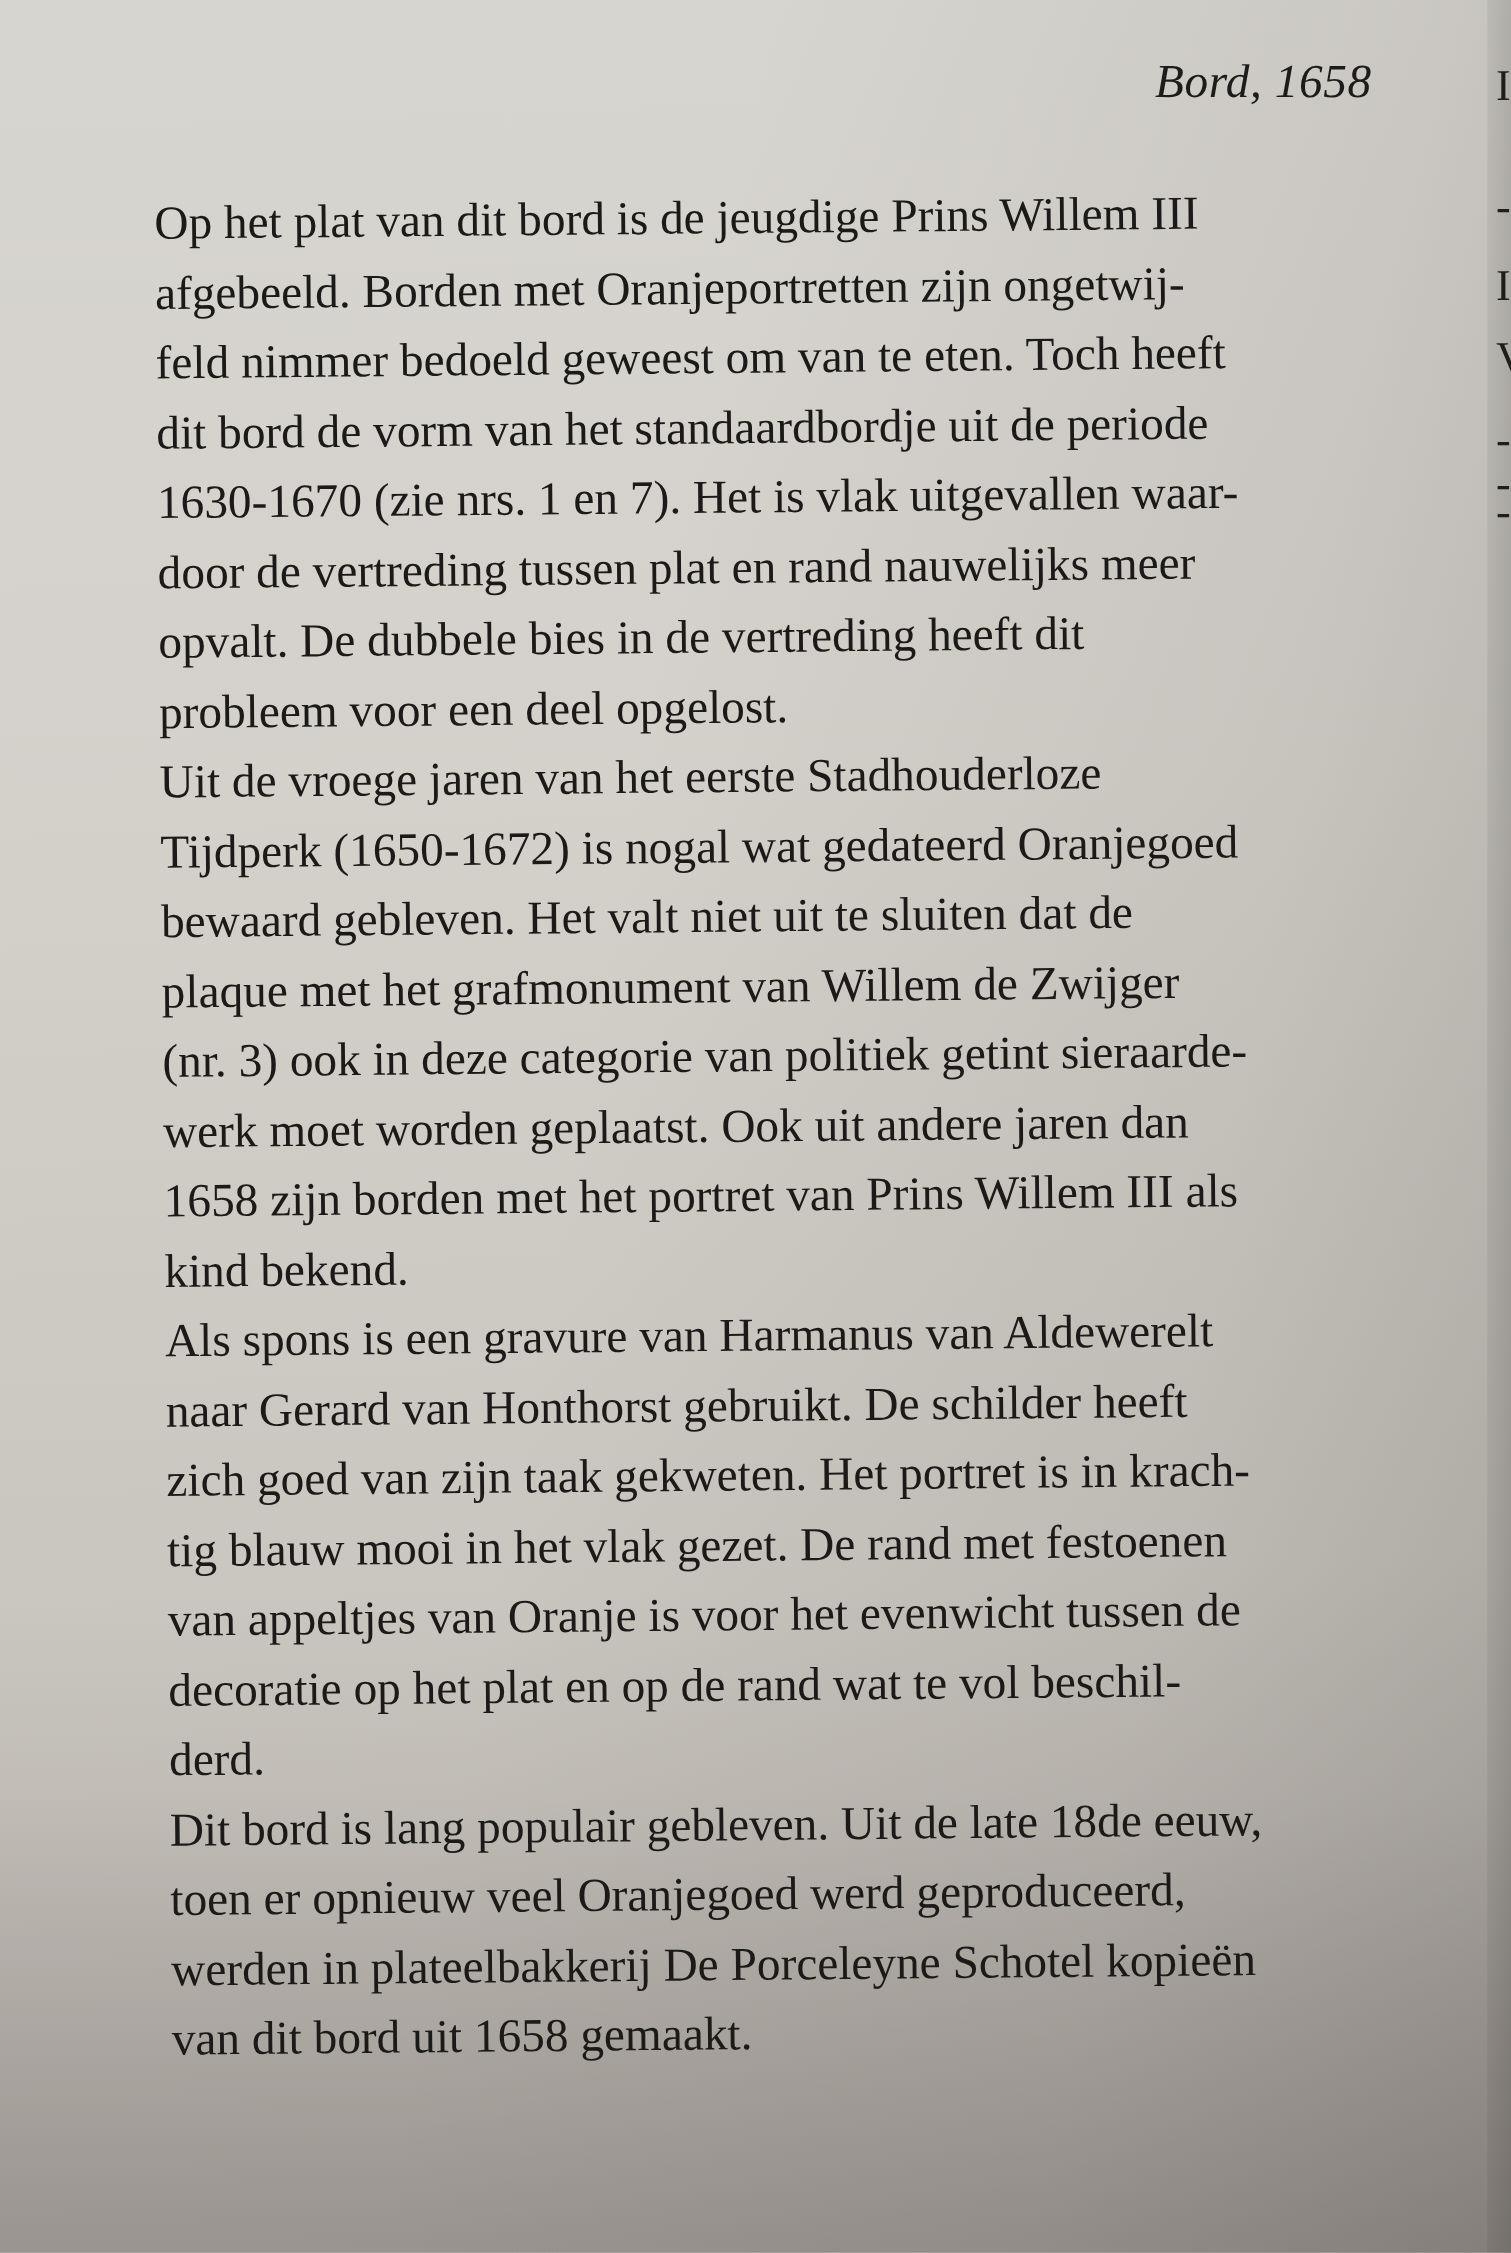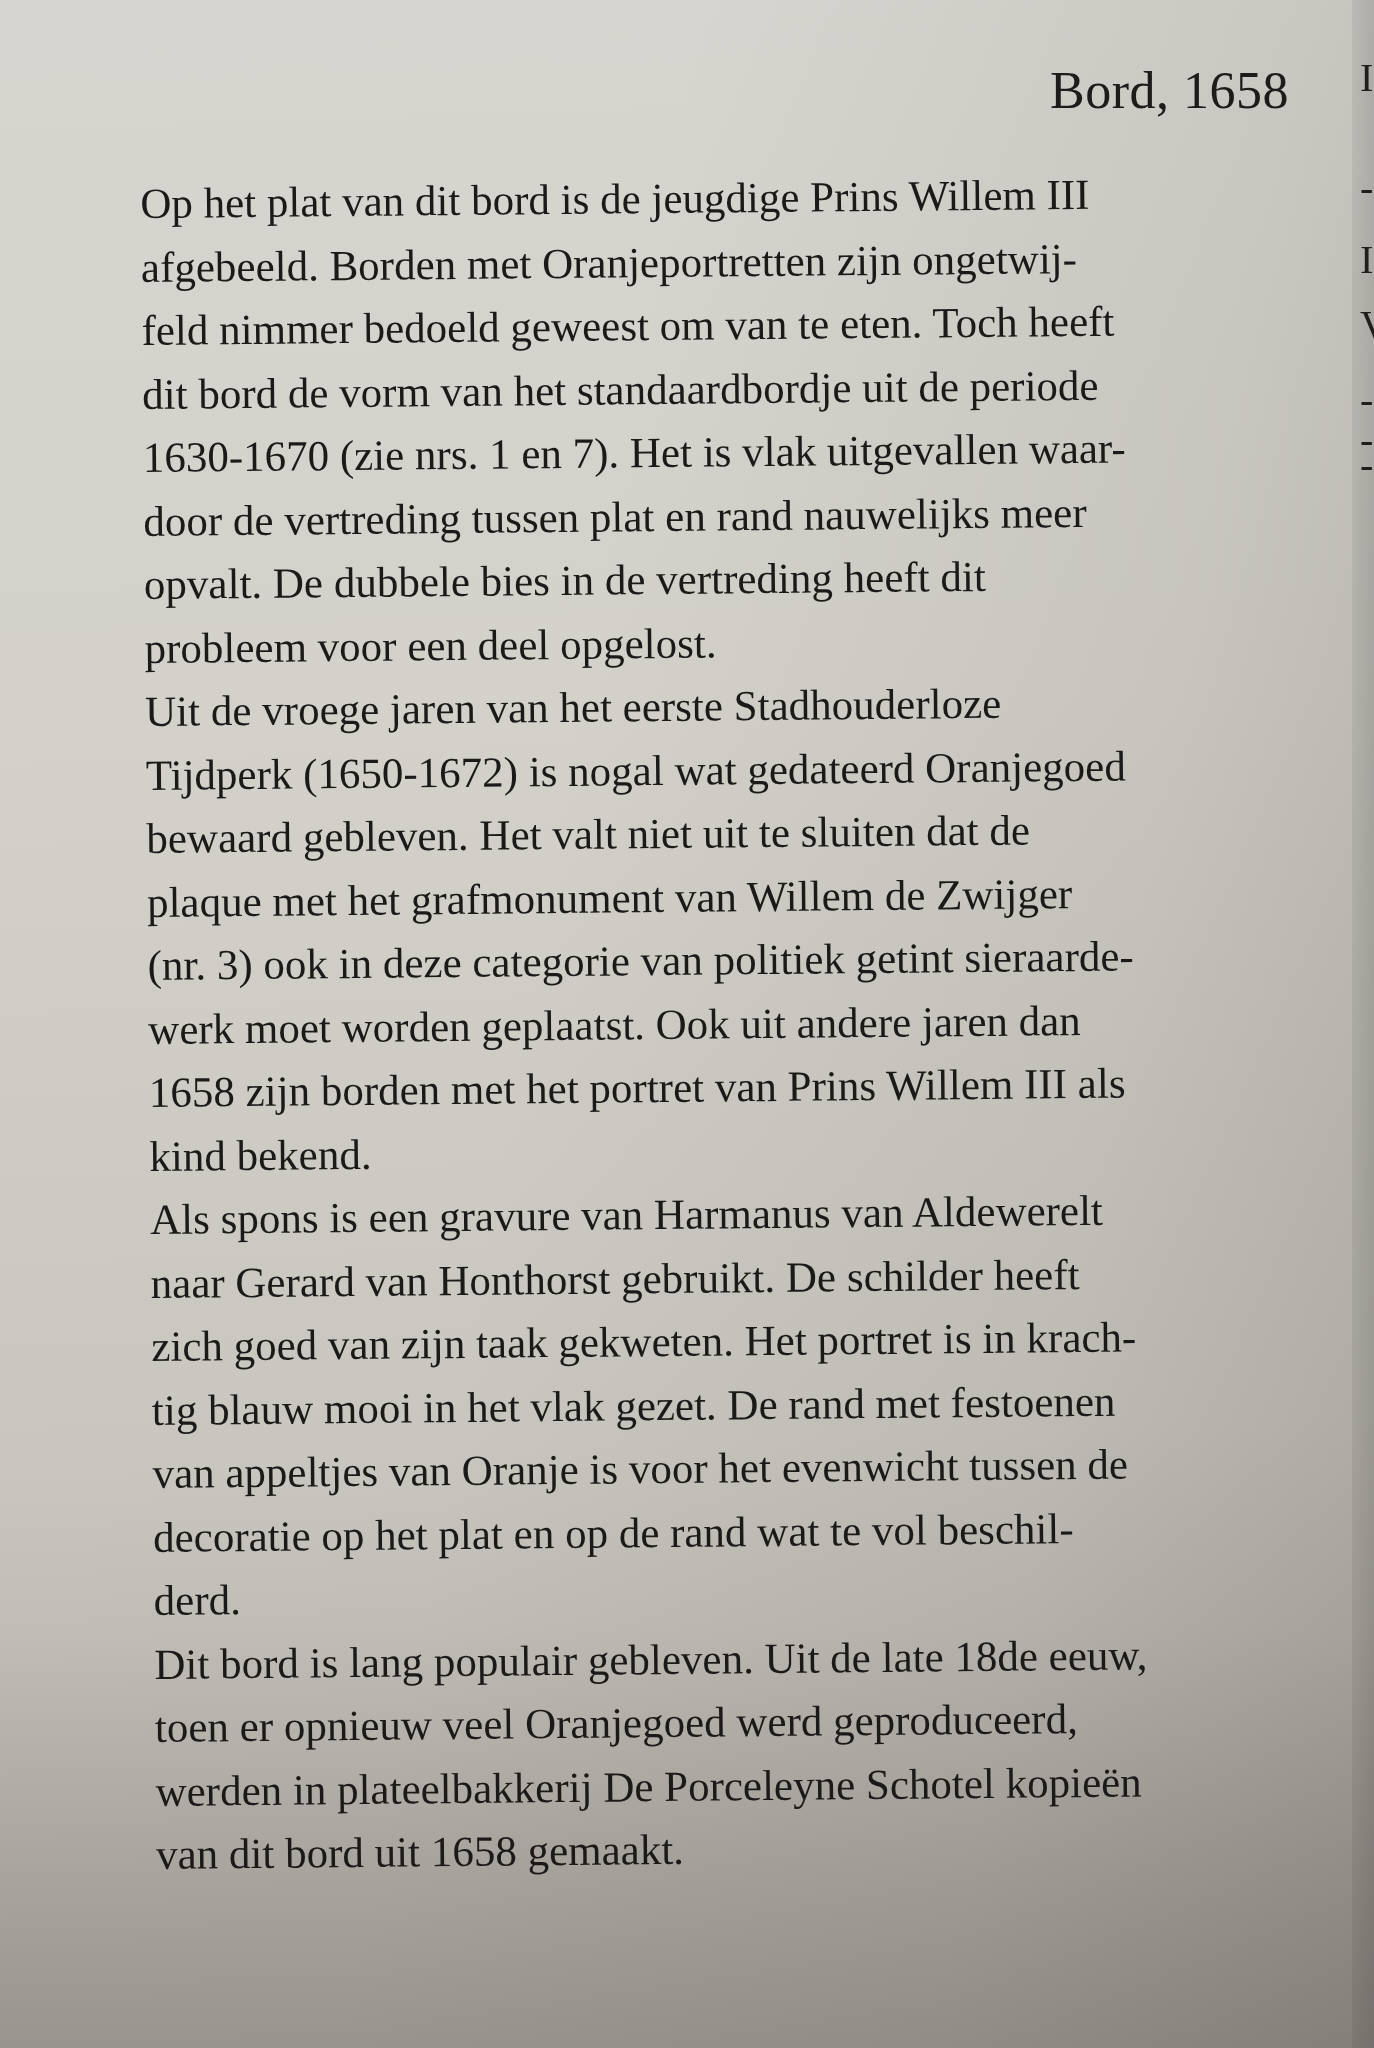--- a/index.html
+++ b/index.html
@@ -23,25 +23,26 @@
     }
     .page-shade-bottom {
       position: absolute;
       left: 0; right: 0; bottom: 0;
       height: 420px;
       background: linear-gradient(180deg, rgba(0,0,0,0) 0%, rgba(70,65,60,0.18) 100%);
       pointer-events: none;
     }
     .running-head {
       position: absolute;
-      top: 61px;
+      top: 50px;
       left: 1050px;
-      font-size: 52px;
+      font-size: 43px;
       letter-spacing: 0.5px;
       color: #1d1c1a;
+      font-style: italic;
     }
     .next-page-edge {
       position: absolute;
       top: 0;
       right: 0;
       width: 22px;
       height: 2048px;
       background: linear-gradient(90deg, rgba(0,0,0,0.06), rgba(0,0,0,0.12));
     }
     .edge-glyph {

